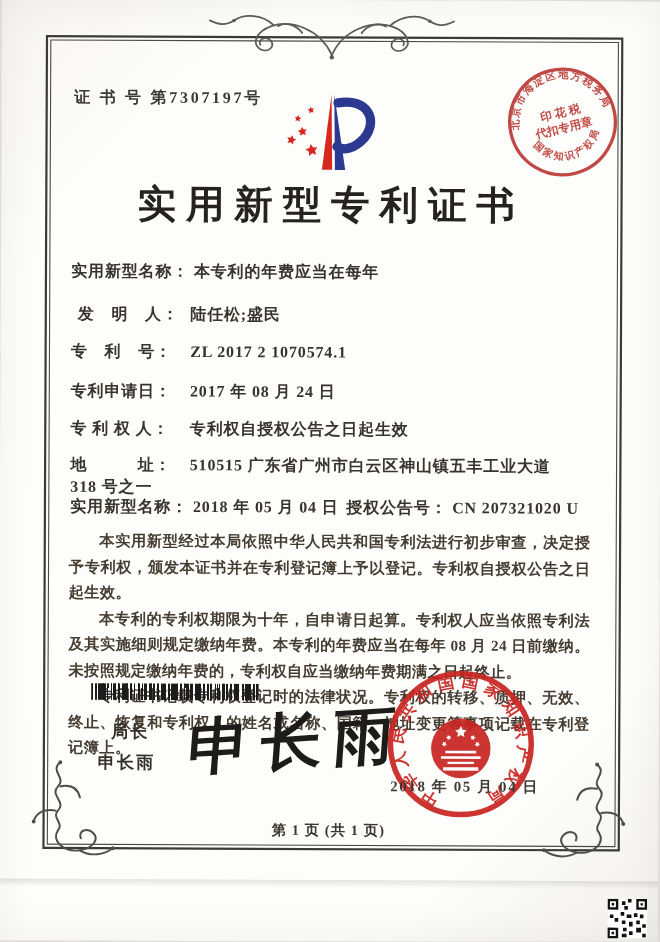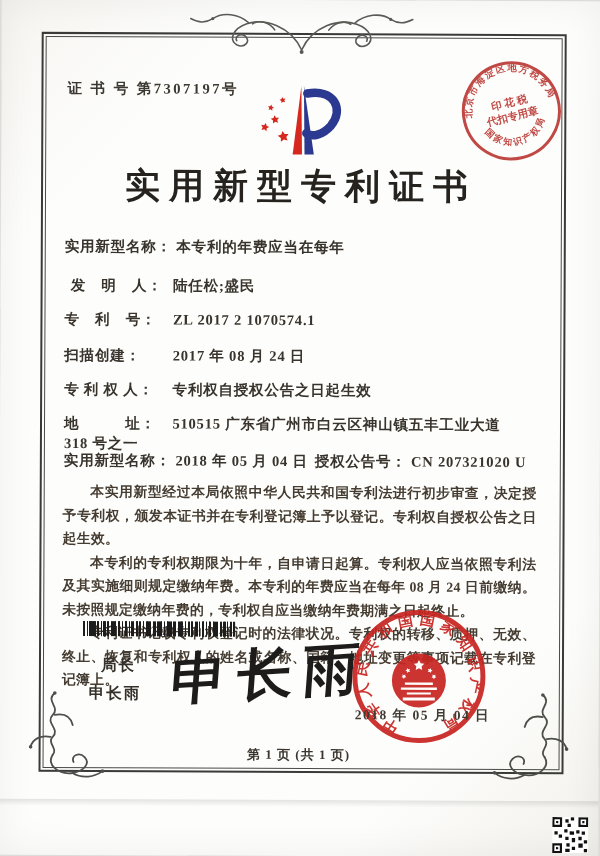--- a/index.html
+++ b/index.html
@@ -181,21 +181,21 @@
   </div>
   <div class="field" style="top:277px;text-align:center;">
     <span class="lbl">发　明　人：</span>
     <span class="val">陆任松;盛民</span>
   </div>
   <div class="field" style="top:311px;">
     <span class="lbl">专　利　号：</span>
     <span class="val">ZL 2017 2 1070574.1</span>
   </div>
   <div class="field" style="top:347px;">
-    <span class="lbl">扫描创建：</span>
+    <span class="lbl">专利申请日：</span>
     <span class="val">2017 年 08 月 24 日</span>
   </div>
   <div class="field" style="top:381px;">
     <span class="lbl">专 利 权 人：</span>
     <span class="val">专利权自授权公告之日起生效</span>
   </div>
   <div class="field field-address" style="top:414px;">
     <span class="lbl">地　　　址：</span>
     <span class="val">510515 广东省广州市白云区神山镇五丰工业大道 318 号之一</span>
   </div>

